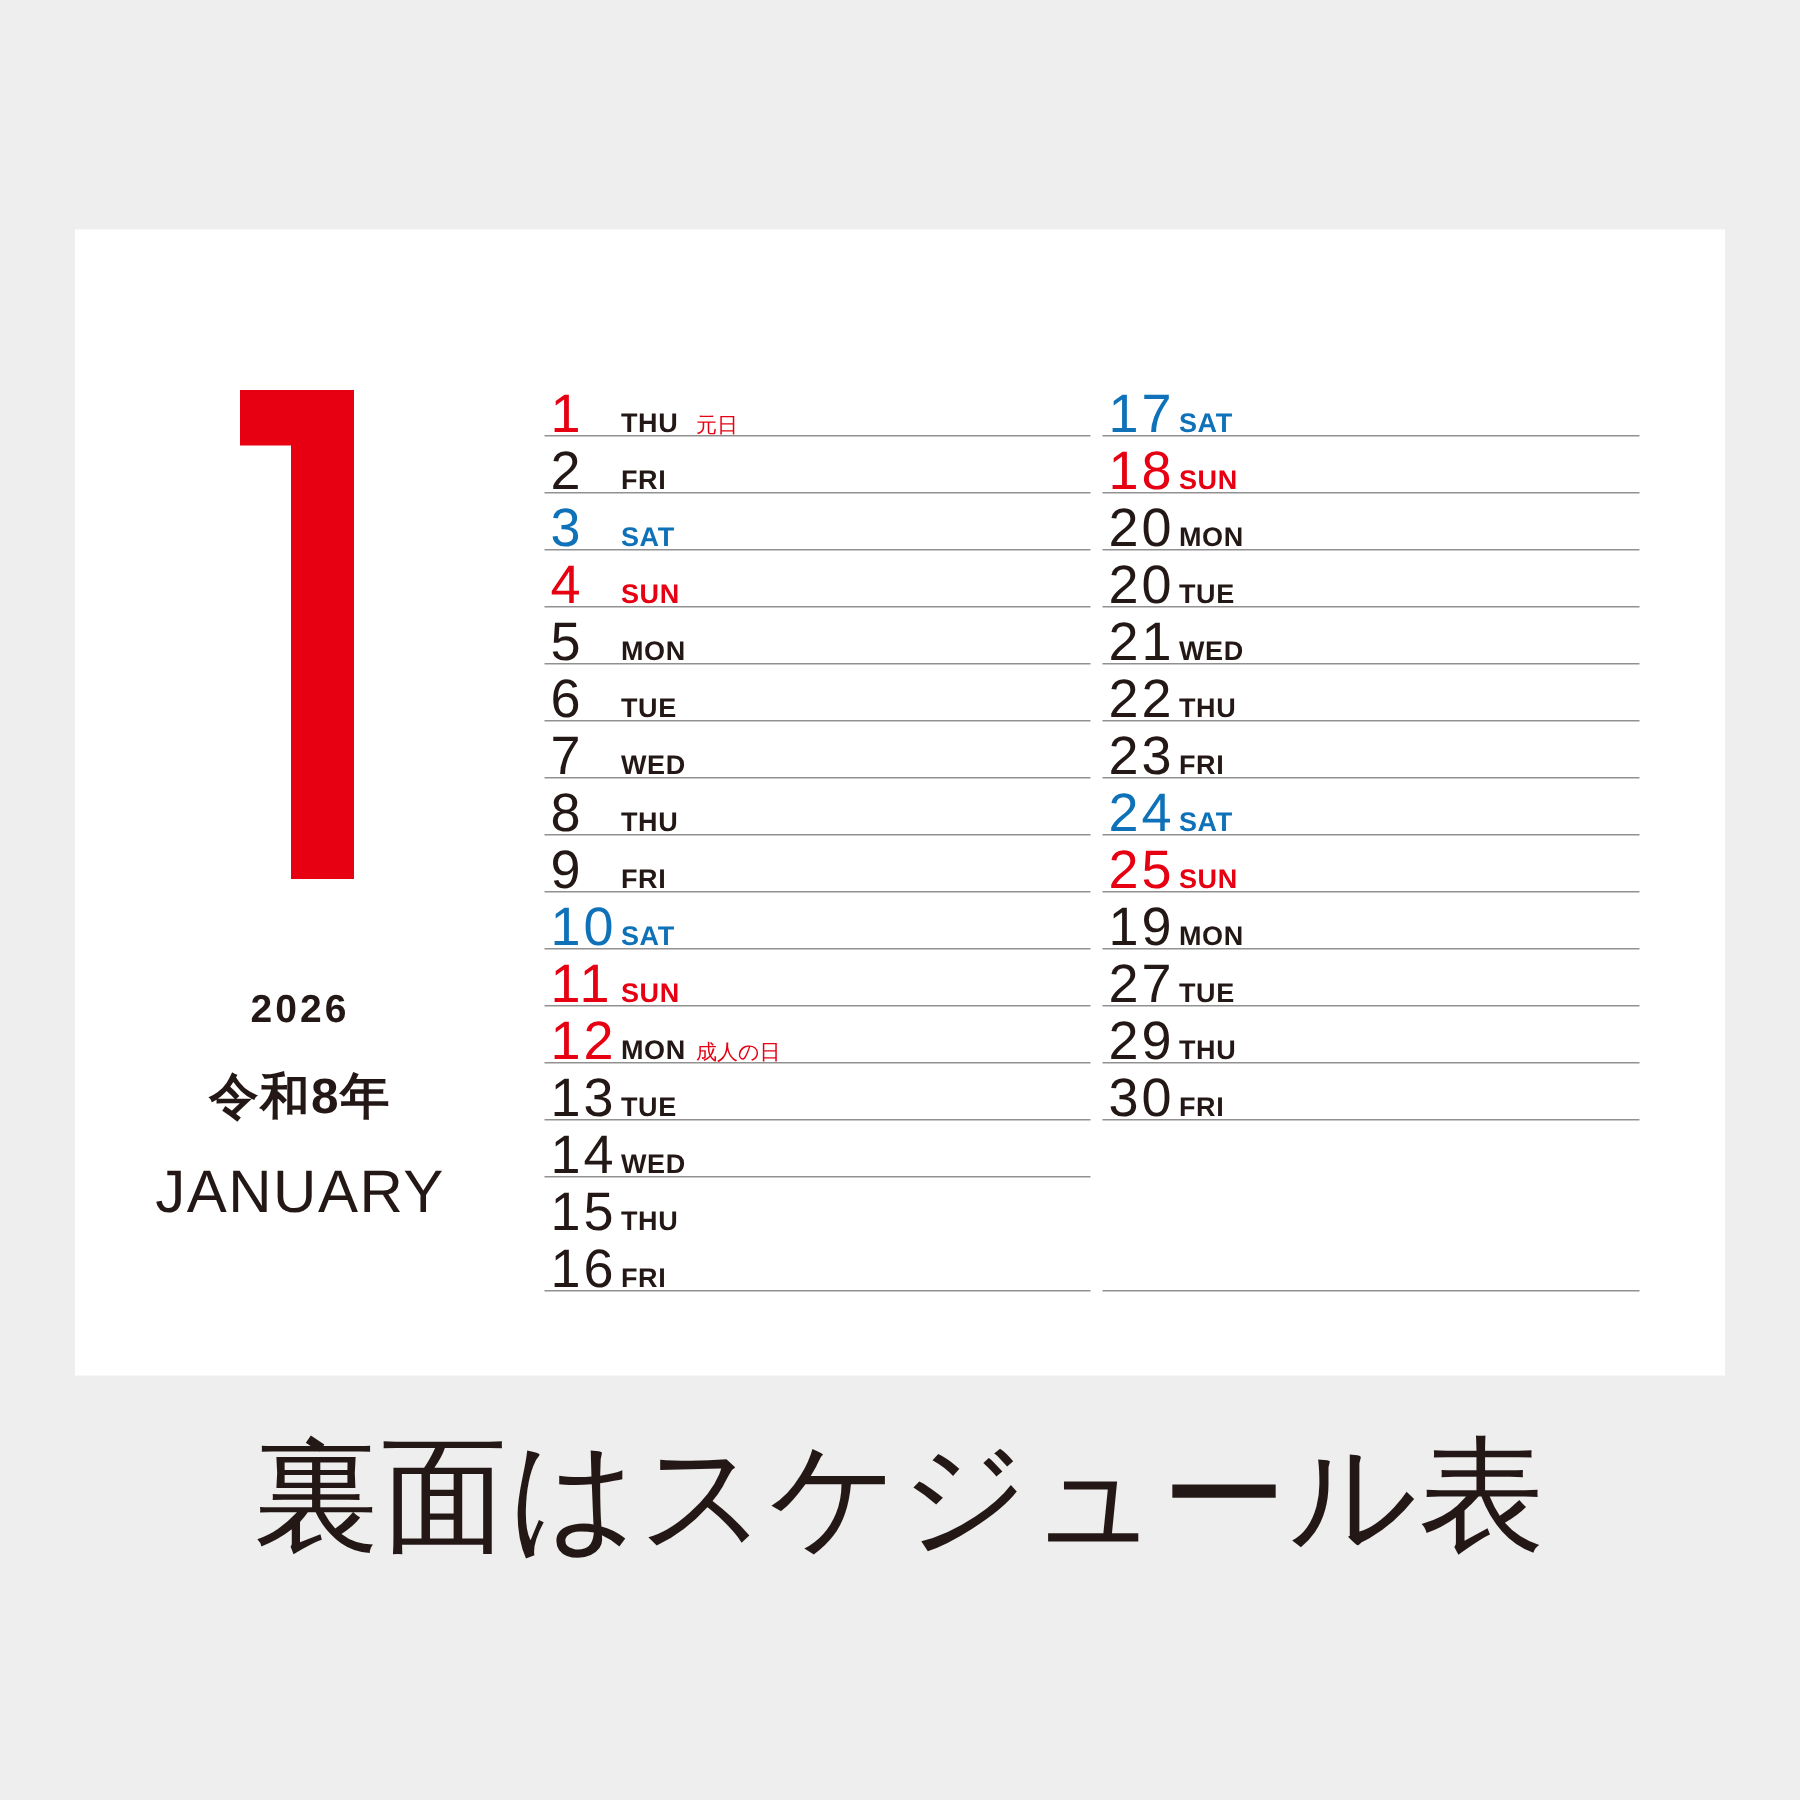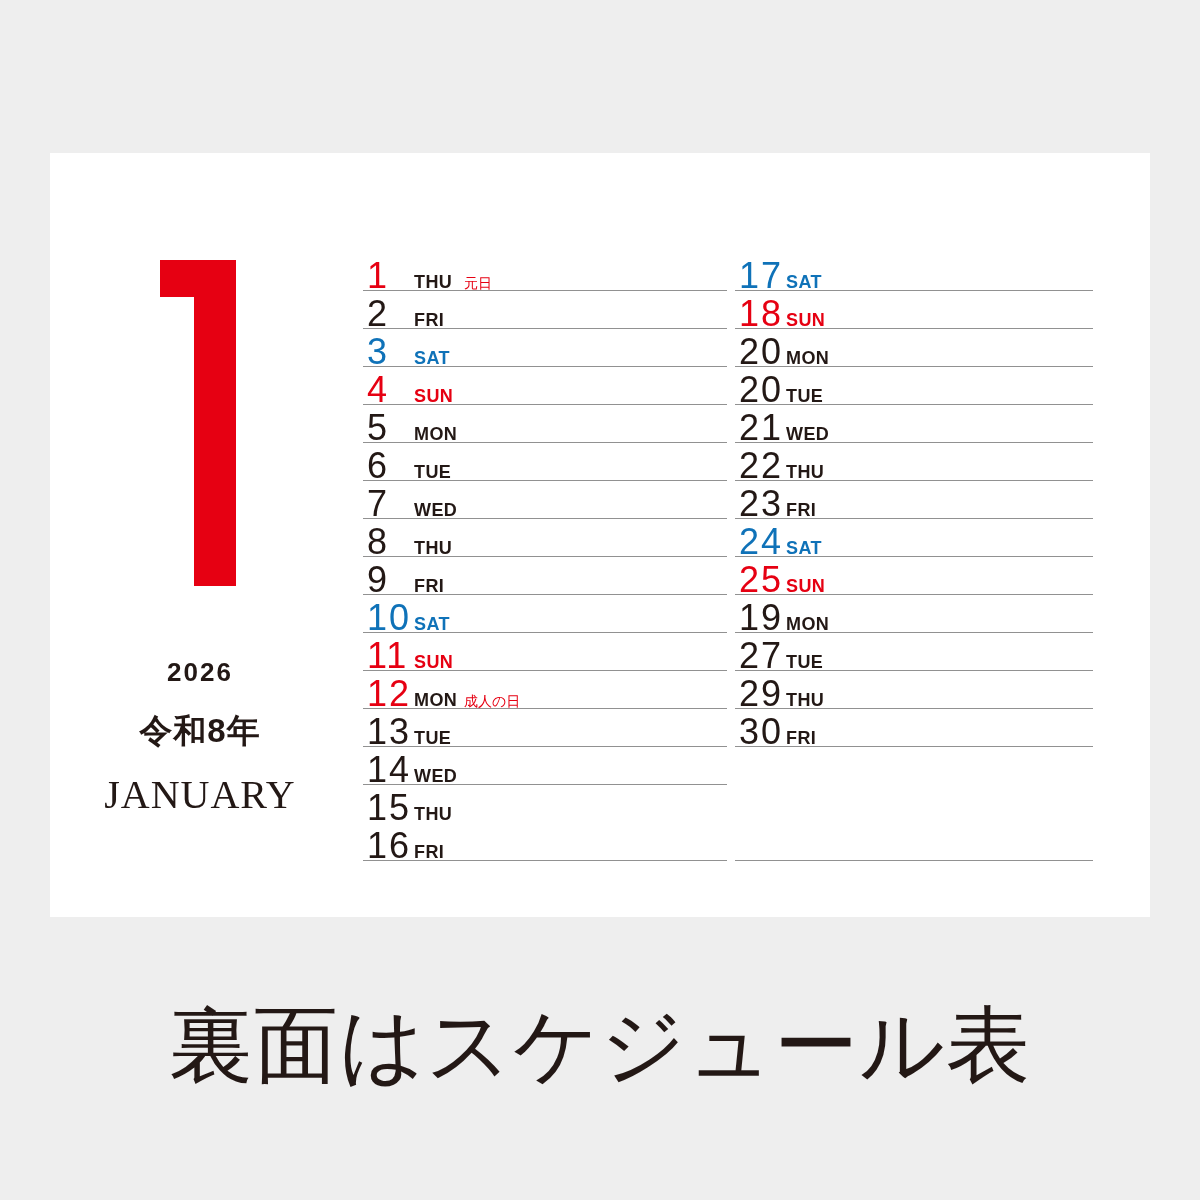--- a/index.html
+++ b/index.html
@@ -29,21 +29,21 @@
   .year{
     position:absolute;left:0;top:506px;width:300px;text-align:center;
     font-size:26px;font-weight:700;letter-spacing:2px;line-height:1;color:var(--ink);
   }
   .era{
     position:absolute;left:0;top:561px;width:300px;text-align:center;
     font-size:33px;font-weight:600;line-height:1;color:var(--ink);letter-spacing:1px;
   }
   .month-name{
     position:absolute;left:0;top:622px;width:300px;text-align:center;
-    font-size:40px;font-weight:400;line-height:1;letter-spacing:1px;color:var(--ink);font-family:Liberation Serif, serif;
+    font-size:40px;font-weight:400;line-height:1;letter-spacing:1px;color:var(--ink);
   }
   
   .cal-col{
     position:absolute;top:100px;height:608px;
     border-bottom:1px solid var(--rule);
   }
   .col-left{left:313px;width:364px;}
   .col-right{left:685px;width:358px;}
   .cal-row{
     height:38px;line-height:45px;padding-left:4px;
@@ -61,21 +61,21 @@
   }
   .holiday-label{
     display:inline-block;font-size:14px;font-weight:400;margin-left:4px;
   }
   .c-red{color:var(--red);}
   .c-blue{color:var(--blue);}
   .c-ink{color:var(--ink);}
   
   .caption{
     position:absolute;left:0;top:951px;width:1200px;text-align:center;
-    font-size:84px;font-weight:500;line-height:1.1;letter-spacing:1px;color:var(--ink);margin-top:48px;
+    font-size:84px;font-weight:500;line-height:1.1;letter-spacing:1px;color:var(--ink);
   }
 </style>
 </head>
 <body>
 
 <div class="card">
 
   <div class="month-panel">
     <div class="numeral" role="img" aria-label="1">
       <svg viewBox="0 0 76 326" preserveAspectRatio="none">

